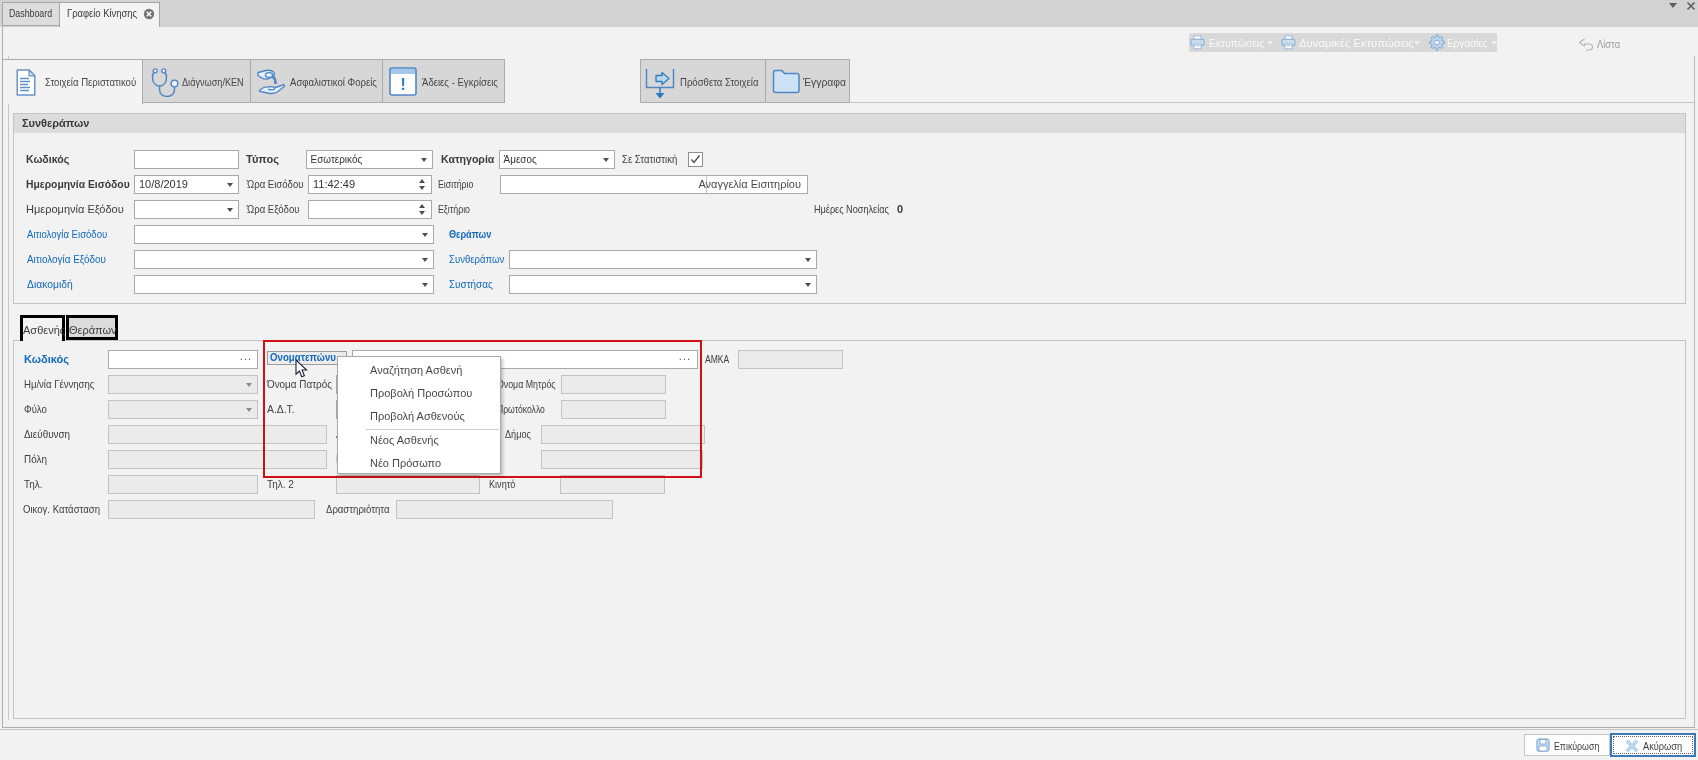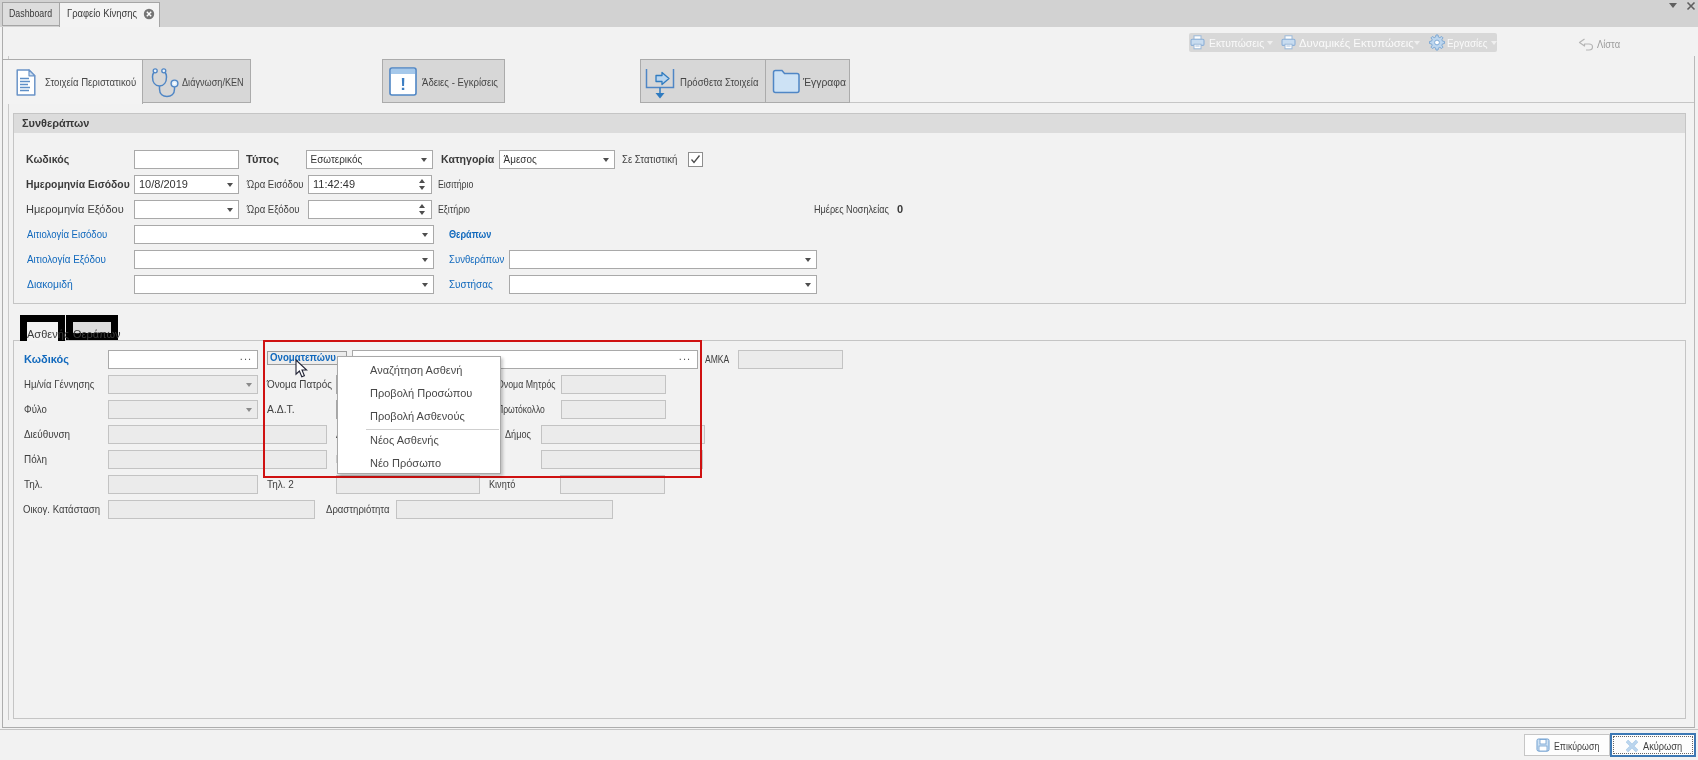--- a/index.html
+++ b/index.html
@@ -9,21 +9,21 @@
 .b{font-weight:bold;color:#3a3a3a}
 .bl{color:#1169bd}
 .in{position:absolute;height:19px;background:#fff;border:1px solid #a9a9a9;font-size:11px;color:#333;line-height:17px}
 .in>span{display:inline-block;transform-origin:0 50%}
 .dis{background:#ebebeb;border-color:#c3c3c3}
 .da{position:absolute;right:5px;top:7px;width:0;height:0;border-left:3.5px solid transparent;border-right:3.5px solid transparent;border-top:4px solid #4e4e4e}
 .dag{border-top-color:#8a8a8a}
 .tab{position:absolute;top:59px;height:44px;background:#d7d7d7;border:1px solid #ababab}
 .tabsel{background:#f3f3f3;border-bottom:none;height:45px;z-index:2}
 .tab .tx{position:absolute;font-size:11px;color:#474747;white-space:nowrap;top:16px;transform:scaleX(.87);transform-origin:0 50%}
-.ptab{position:absolute;font-size:11px;color:#3c3c3c;border:7px solid #000000;background:#dcdcdc;text-align:center;line-height:24px}
+.ptab{position:absolute;font-size:11px;color:#3c3c3c;border:3px solid #000000;background:#dcdcdc;text-align:center;line-height:24px}
 .mi{position:absolute;left:32px;font-size:11px;color:#484848;white-space:nowrap}
 .tbtx{position:absolute;top:37px;font-size:11px;color:#fafafa;white-space:nowrap;transform-origin:0 50%}
 .tba{position:absolute;top:41px;width:0;height:0;border-left:3.5px solid transparent;border-right:3.5px solid transparent;border-top:4px solid #efefef}
 </style></head>
 <body>
 <div id="app">
 
 <div class="a" style="left:0;top:0;width:1698px;height:27px;background:#d2d2d2"></div>
 <div class="a" style="left:2px;top:2px;width:58px;height:24px;background:#dddddd;border:1px solid #a5a5a5;z-index:1"></div>
 <div class="a" style="left:9px;top:7px;font-size:11px;color:#3a3a3a;z-index:2;transform:scaleX(.8);transform-origin:0 0">Dashboard</div>
@@ -76,20 +76,30 @@
       <span class="tx" style="left:39px;transform:scaleX(.83)">Διάγνωση/ΚΕΝ</span>
 <svg style="position:absolute;left:6px;top:7px" width="30" height="31" viewBox="0 0 30 31">
 <path d="M7 4 C4.5 5 3.5 7 3.5 10 C3.5 15 6 19 10.5 19 C15 19 17.5 15 17.5 10 C17.5 7 16.5 5 14 4" fill="none" stroke="#4f86c5" stroke-width="1.5"></path>
 <path d="M10.5 19 L10.5 22 C10.5 27 14 29.5 18 29.5 C22 29.5 25.5 27 25.5 22 L25.5 19.5" fill="none" stroke="#4f86c5" stroke-width="1.5"></path>
 <circle cx="6.2" cy="3.8" r="2" fill="#eaf2fa" stroke="#4f86c5" stroke-width="1.3"></circle>
 <circle cx="14.8" cy="3.8" r="2" fill="#eaf2fa" stroke="#4f86c5" stroke-width="1.3"></circle>
 <circle cx="25.5" cy="16.5" r="3.4" fill="#dcebf8" stroke="#4f86c5" stroke-width="1.4"></circle>
 <circle cx="25.5" cy="16.5" r="1.2" fill="#fff"></circle>
 </svg>
     </div>
+<div class="tab" style="left:250px;width:133px">
+      <span class="tx" style="left:39px">Ασφαλιστικοί Φορείς</span>
+<svg style="position:absolute;left:5px;top:6px" width="30" height="30" viewBox="0 0 30 30">
+<path d="M2 6.5 L10 4.5 C13 4 16 4.5 17.5 6 C19 7.5 18.5 9.5 17 10.5 L12.5 12.5 C10 13.5 7 13 5 11.5 L2 9.5 Z" fill="#e2eefa" stroke="#4f86c5" stroke-width="1.4" stroke-linejoin="round"></path>
+<ellipse cx="13" cy="9" rx="3.6" ry="2.4" fill="#e2eefa" stroke="#4f86c5" stroke-width="1.3"></ellipse>
+<path d="M16.5 10.5 C18.5 12 19.5 13.5 19.5 16.5 L19.5 18" fill="none" stroke="#4f86c5" stroke-width="2.6"></path>
+<path d="M4.5 23.5 C7 21.5 10 20.5 13 21 L16 21.5 C18 21.8 20 21.5 22.5 20.5 L27 18.8 C28.5 18.3 29 19.8 27.8 20.8 L22 25.5 C19 27.5 15 28 11.5 27 L4.5 25.5 C3 25.2 3.2 24.3 4.5 23.5 Z" fill="#e2eefa" stroke="#4f86c5" stroke-width="1.4" stroke-linejoin="round"></path>
+<path d="M13 21 C15.5 20.3 17.5 20.8 18.5 21.8 C19.3 22.8 18.5 23.8 16.5 23.8 L12 23.5" fill="#e2eefa" stroke="#4f86c5" stroke-width="1.3"></path>
+</svg>
+    </div>
 <div class="tab" style="left:382px;width:123px">
       <span class="tx" style="left:39px">Άδειες - Εγκρίσεις</span>
 <svg style="position:absolute;left:6px;top:7px" width="28" height="29" viewBox="0 0 28 29">
 <rect x="1" y="1" width="26" height="27" rx="2" fill="#fff" stroke="#4f86c5" stroke-width="1.6"></rect>
 <rect x="2" y="2" width="24" height="5" fill="#a5c8ea"></rect>
 <text x="14" y="23" text-anchor="middle" font-family="Liberation Sans" font-size="17" font-weight="bold" fill="#3d7ec2">!</text>
 </svg>
     </div>
 <div class="tab" style="left:640px;width:126px">
       <span class="tx" style="left:39px">Πρόσθετα Στοιχεία</span>
@@ -132,20 +142,24 @@
       </svg>
     </div>
 
 <div class="lb b s94" style="left:26px;top:175px">Ημερομηνία Εισόδου</div>
 <div class="in" style="left:134px;top:175px;width:105px"><span style="padding-left:4px">10/8/2019</span><i class="da"></i></div>
 <div class="lb s87" style="left:247px;top:175px">Ώρα Εισόδου</div>
 <div class="in" style="left:308px;top:175px;width:124px"><span style="padding-left:4px">11:42:49</span>
  <i style="position:absolute;right:6px;top:3px;width:0;height:0;border-left:3.5px solid transparent;border-right:3.5px solid transparent;border-bottom:4px solid #4e4e4e"></i>
  <i style="position:absolute;right:6px;bottom:3px;width:0;height:0;border-left:3.5px solid transparent;border-right:3.5px solid transparent;border-top:4px solid #4e4e4e"></i></div>
 <div class="lb s80" style="left:438px;top:175px">Εισιτήριο</div>
+<div class="in" style="left:500px;top:175px;width:308px">
+      <i style="position:absolute;right:100px;top:0;width:1px;height:17px;background:#c9c9c9"></i>
+      <span style="position:absolute;right:6px;color:#4a4a4a">Αναγγελία Εισιτηρίου</span>
+    </div>
 
 <div class="lb" style="left:26px;top:200px">Ημερομηνία Εξόδου</div>
 <div class="in" style="left:134px;top:200px;width:105px">
       <i class="da"></i>
     </div>
 <div class="lb s87" style="left:247px;top:200px">Ώρα Εξόδου</div>
 <div class="in" style="left:308px;top:200px;width:124px">
  <i style="position:absolute;right:6px;top:3px;width:0;height:0;border-left:3.5px solid transparent;border-right:3.5px solid transparent;border-bottom:4px solid #4e4e4e"></i>
  <i style="position:absolute;right:6px;bottom:3px;width:0;height:0;border-left:3.5px solid transparent;border-right:3.5px solid transparent;border-top:4px solid #4e4e4e"></i>
     </div>

